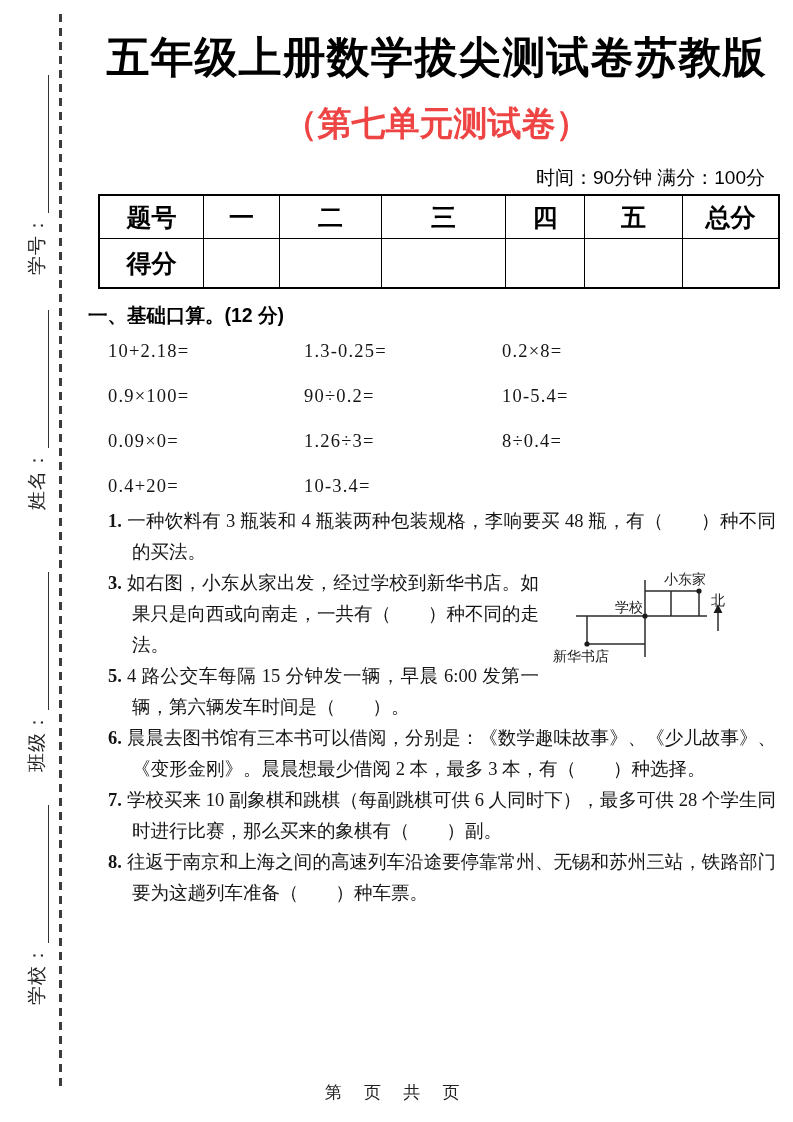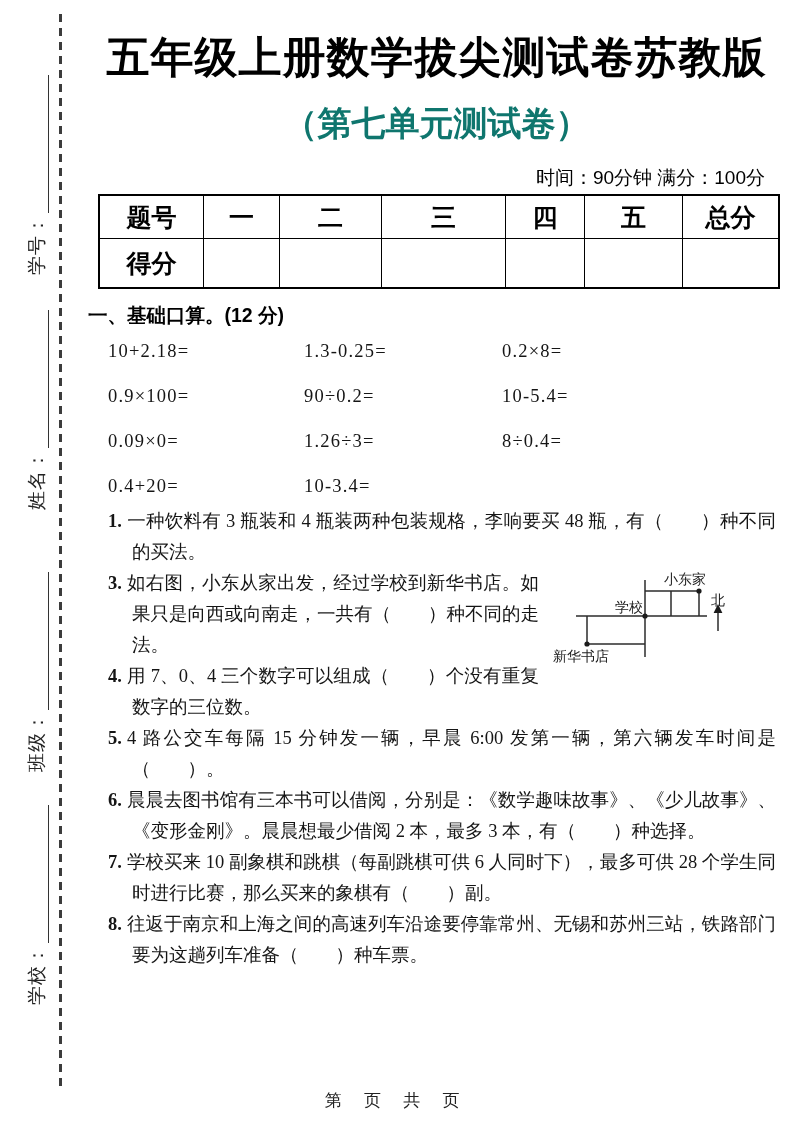--- a/index.html
+++ b/index.html
@@ -25,21 +25,21 @@
 
   
   .main{position:absolute;left:88px;top:1px;width:697px;}
   .title{
     margin:28px 0 0 0;text-align:center;
     font:bold 43px "Liberation Sans","DejaVu Sans",sans-serif;
     letter-spacing:1px;color:#000;
   }
   .subtitle{
     margin-top:14px;text-align:center;
-    font:bold 34px "Liberation Sans","DejaVu Sans",sans-serif;color:#0f766e;
+    font:bold 34px "Liberation Sans","DejaVu Sans",sans-serif;color:#ef4444;
   }
   .info{
     width:677px;margin-top:18px;text-align:right;
     font:19px "Liberation Sans","DejaVu Sans",sans-serif;color:#000;
   }
   
   table.score{
     margin:3px 0 0 10px;width:667px;border-collapse:collapse;
     border:2.5px solid #000;table-layout:fixed;
   }
@@ -74,21 +74,21 @@
     float:right;width:175px;height:98px;
     margin:-2px 50px 6px 12px;
   }
   .diagram-float svg{display:block;width:175px;height:98px;}
   .diagram-float text{
     font-family:"Liberation Serif","DejaVu Serif",serif;
     font-size:14px;fill:#1b1b1b;
   }
 
   .footer{
-    position:absolute;left:0;right:0;bottom:10px;text-align:center;
+    position:absolute;left:0;right:0;bottom:18px;text-align:center;
     font-size:17px;letter-spacing:9px;color:#222;
   }
 </style>
 </head>
 <body>
 
 <div class="cut-line"></div>
 
 <div class="side-group g1">
   <span class="side-label">学号：</span>
@@ -184,23 +184,20 @@
           </g>
           <text x="134" y="18" text-anchor="middle">小东家</text>
           <text x="92" y="46" text-anchor="end">学校</text>
           <text x="2" y="95">新华书店</text>
           <text x="160" y="39">北</text>
         </svg>
       </span>
       <b>3.</b><span>如右图，小东从家出发，经过学校到新华书店。如果只是向西或向南走，一共有（　　）种不同的走法。</span>
     </div>
     <div class="fill-item">
-      <b>4.</b><span>用 7、0、4 三个数字可以组成（　　）个没有重复数字的三位数。</span>
-    </div>
-    <div class="fill-item">
       <b>5.</b><span>4 路公交车每隔 15 分钟发一辆，早晨 6:00 发第一辆，第六辆发车时间是（　　）。</span>
     </div>
     <div class="fill-item">
       <b>6.</b><span>晨晨去图书馆有三本书可以借阅，分别是：《数学趣味故事》、《少儿故事》、《变形金刚》。晨晨想最少借阅 2 本，最多 3 本，有（　　）种选择。</span>
     </div>
     <div class="fill-item">
       <b>7.</b><span>学校买来 10 副象棋和跳棋（每副跳棋可供 6 人同时下），最多可供 28 个学生同时进行比赛，那么买来的象棋有（　　）副。</span>
     </div>
     <div class="fill-item">
       <b>8.</b><span>往返于南京和上海之间的高速列车沿途要停靠常州、无锡和苏州三站，铁路部门要为这趟列车准备（　　）种车票。</span>

